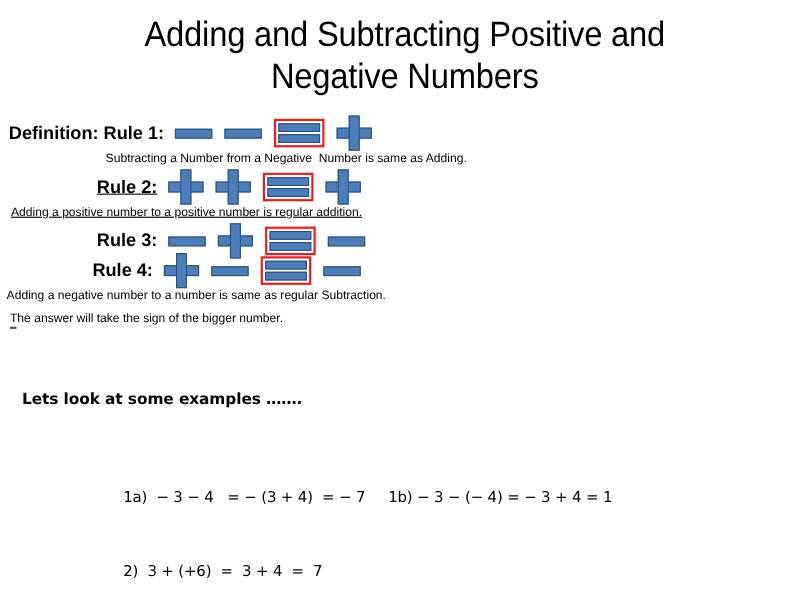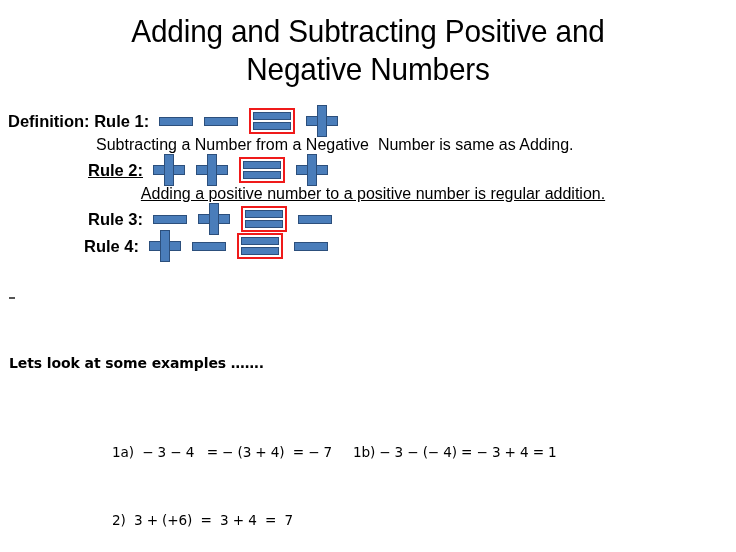--- a/index.html
+++ b/index.html
@@ -39,21 +39,21 @@
     align-items:center;
     height:26px;
   }
   .rule-label{
     font-weight:bold;
     font-size:16.5px;
     white-space:pre;
     line-height:20px;
   }
   .rule-desc{
-    font-size:16px;
+    font-size:11px;
     line-height:21px;
     white-space:pre-wrap;
   }
 
   
   .symbols{
     display:flex;
     align-items:center;
     gap:11px;
     margin-left:10px;
@@ -103,21 +103,21 @@
   .sym-equals .bar{
     width:100%;height:8px;
     background:#4a7dba;
     border:1.3px solid #2c4f7c;
     box-sizing:border-box;
   }
 
   
   .examples-head{
     position:absolute;
-    left:9px;top:355px;
+    left:20px;top:355px;
     font-weight:bold;
     font-size:14px;
     font-family:"DejaVu Sans", sans-serif;
     letter-spacing:-0.1px;
   }
   .examples{
     position:absolute;
     left:112px;top:396px;
     width:624px;
     font-family:"DejaVu Sans", sans-serif;
@@ -183,21 +183,21 @@
             <span class="bar"></span>
             <span class="bar"></span>
           </span>
         <span class="sym sym-plus">
             <span class="h"></span>
             <span class="v"></span>
             <span class="c"></span>
           </span>
       </span>
     </div>
-    <div class="rule-desc" style="margin-left:-78px;text-align:center;">Adding a positive number to a positive number is regular addition.</div>
+    <div class="rule-desc" style="margin-left:-78px;">Adding a positive number to a positive number is regular addition.</div>
   </div>
 
   <div class="rule-block" style="padding-left:88px;margin-top:2px;">
     <div class="rule-head">
       <span class="rule-label">Rule 3:</span>
       <span class="symbols">
         <span class="sym sym-minus"></span>
         <span class="sym sym-plus">
             <span class="h"></span>
             <span class="v"></span>
@@ -222,20 +222,22 @@
             <span class="c"></span>
           </span>
         <span class="sym sym-minus"></span>
         <span class="sym sym-equals">
             <span class="bar"></span>
             <span class="bar"></span>
           </span>
         <span class="sym sym-minus"></span>
       </span>
     </div>
+    <div class="rule-desc" style="margin-left:-78px;">Adding a negative number to a number is same as regular Subtraction.
+ The answer will take the sign of the bigger number.</div>
   </div>
 
 </div>
 
 <div class="stray-dash"></div>
 
 <div class="examples-head">Lets look at some examples …….</div>
 
 <div class="examples">
   <span class="ex-line">1a)  − 3 − 4   = − (3 + 4)  = − 7     1b) − 3 − (− 4) = − 3 + 4 = 1</span>

